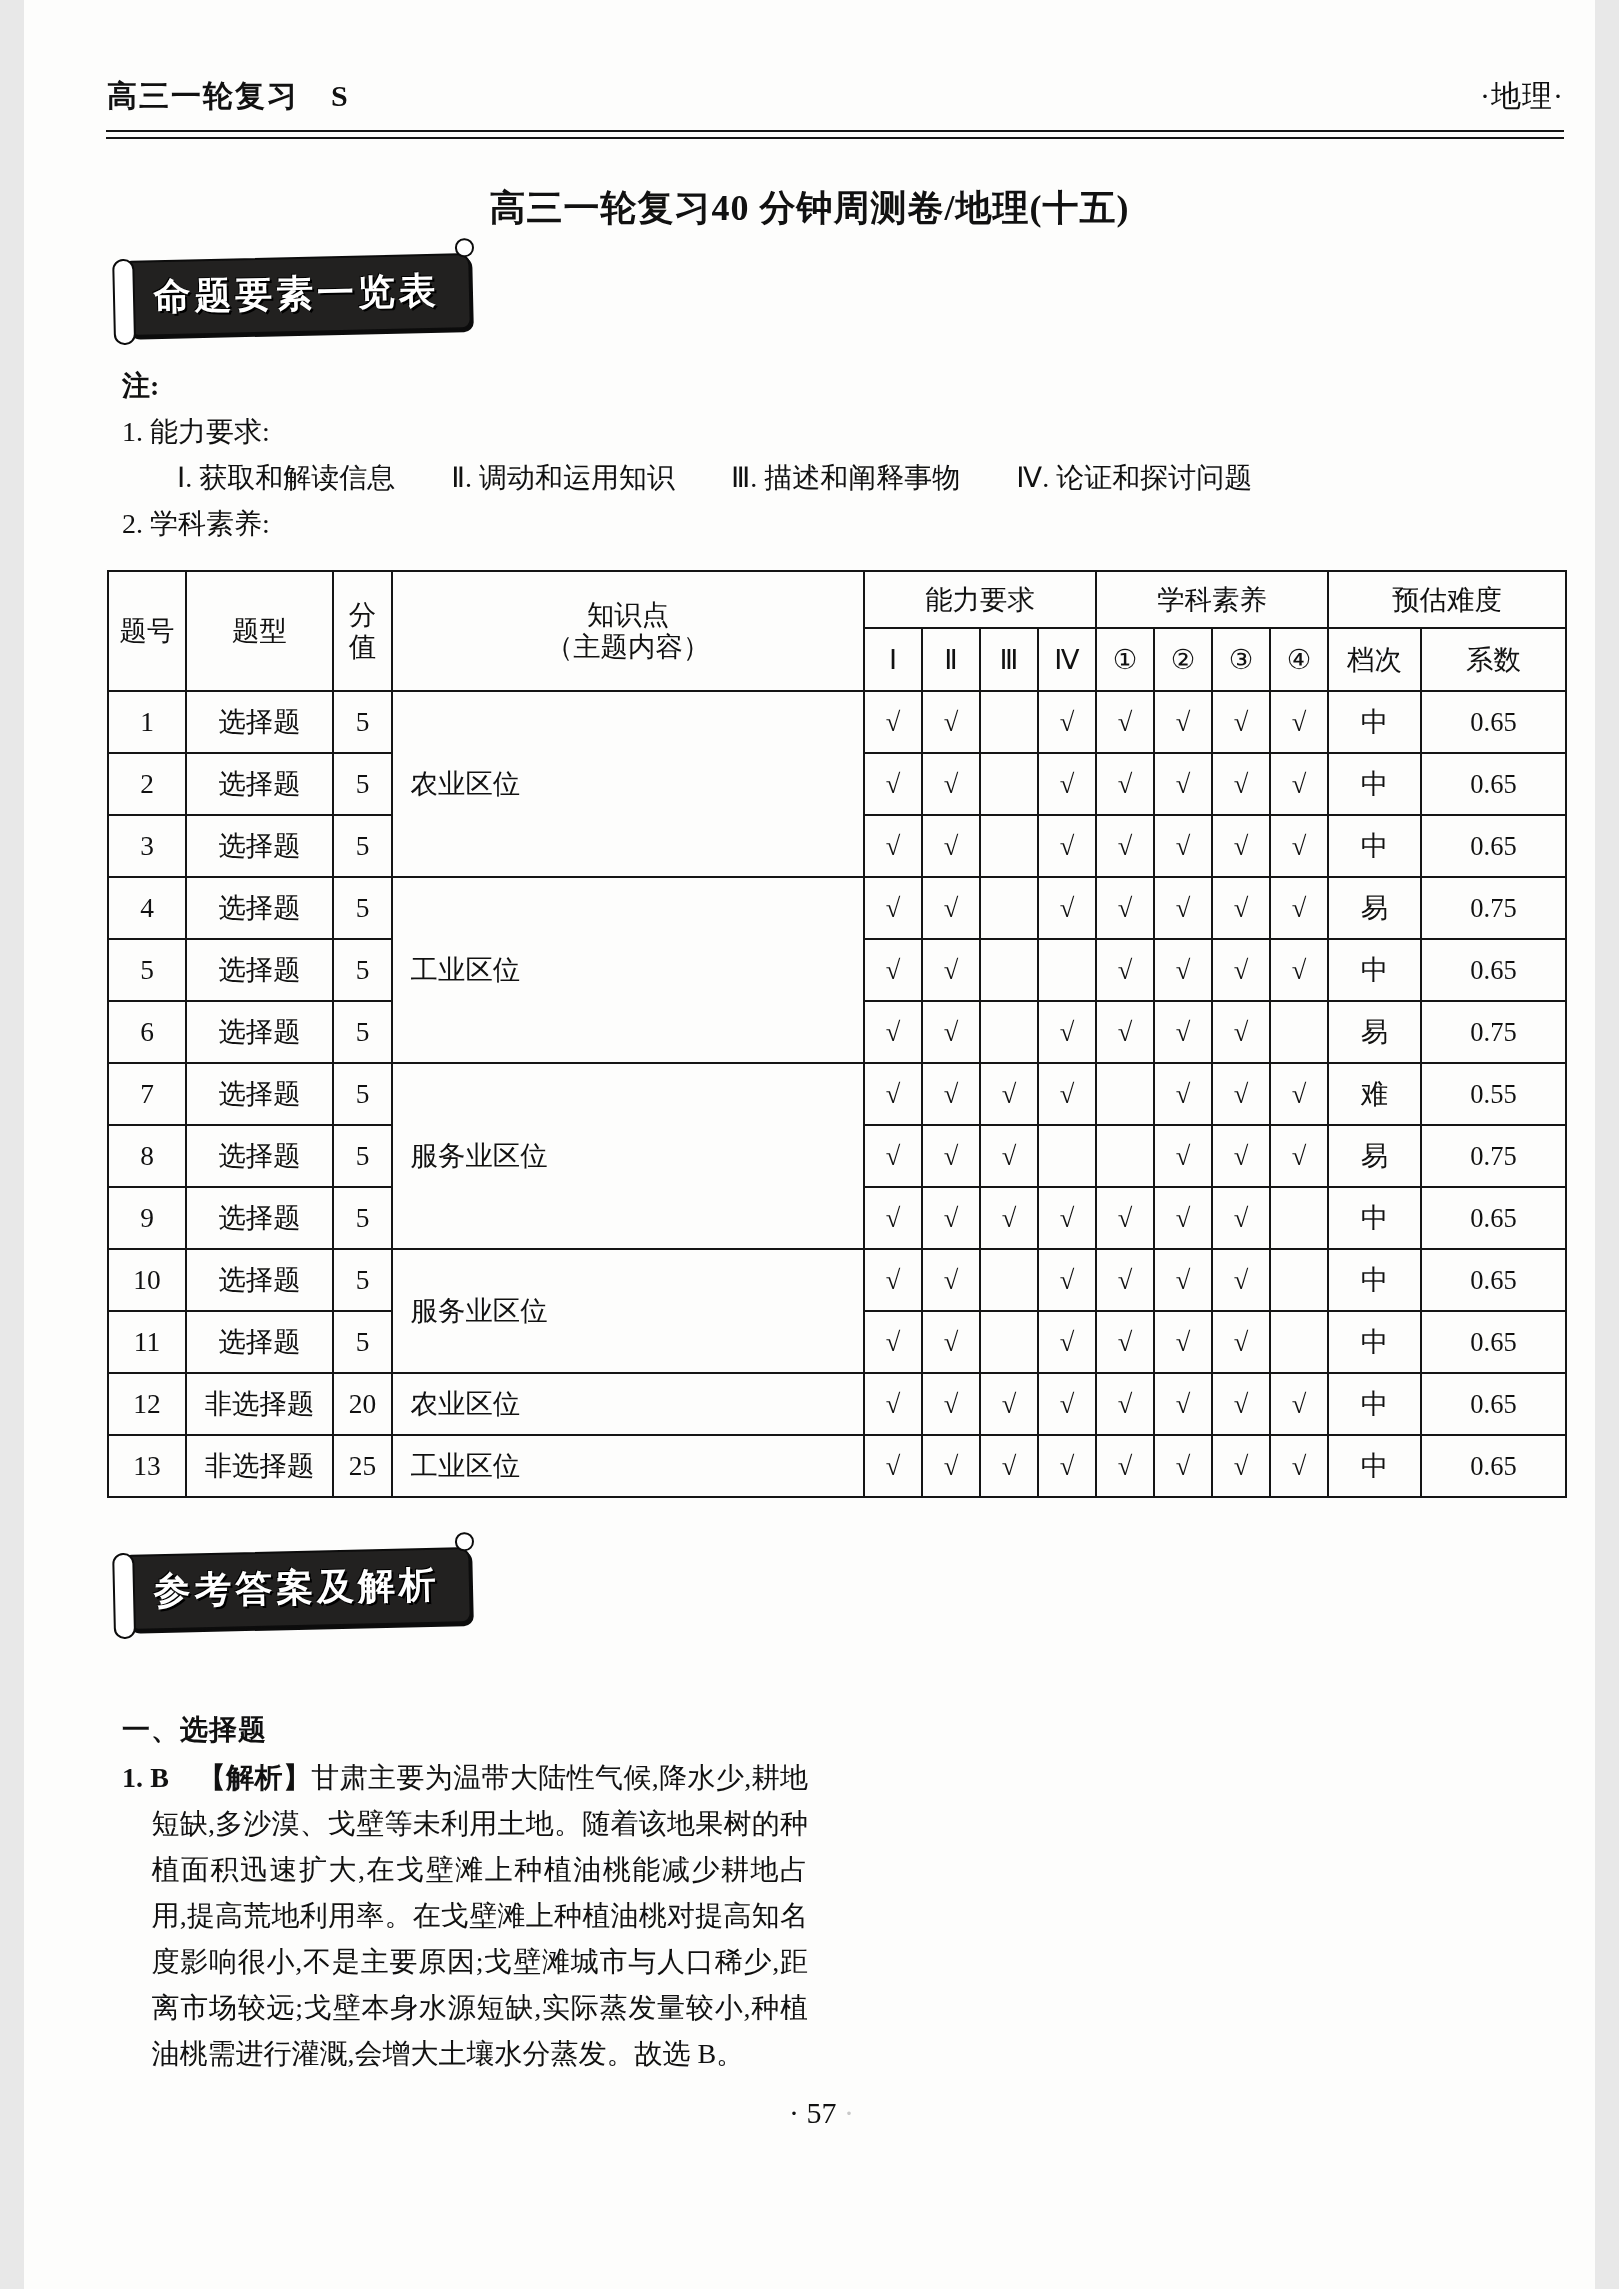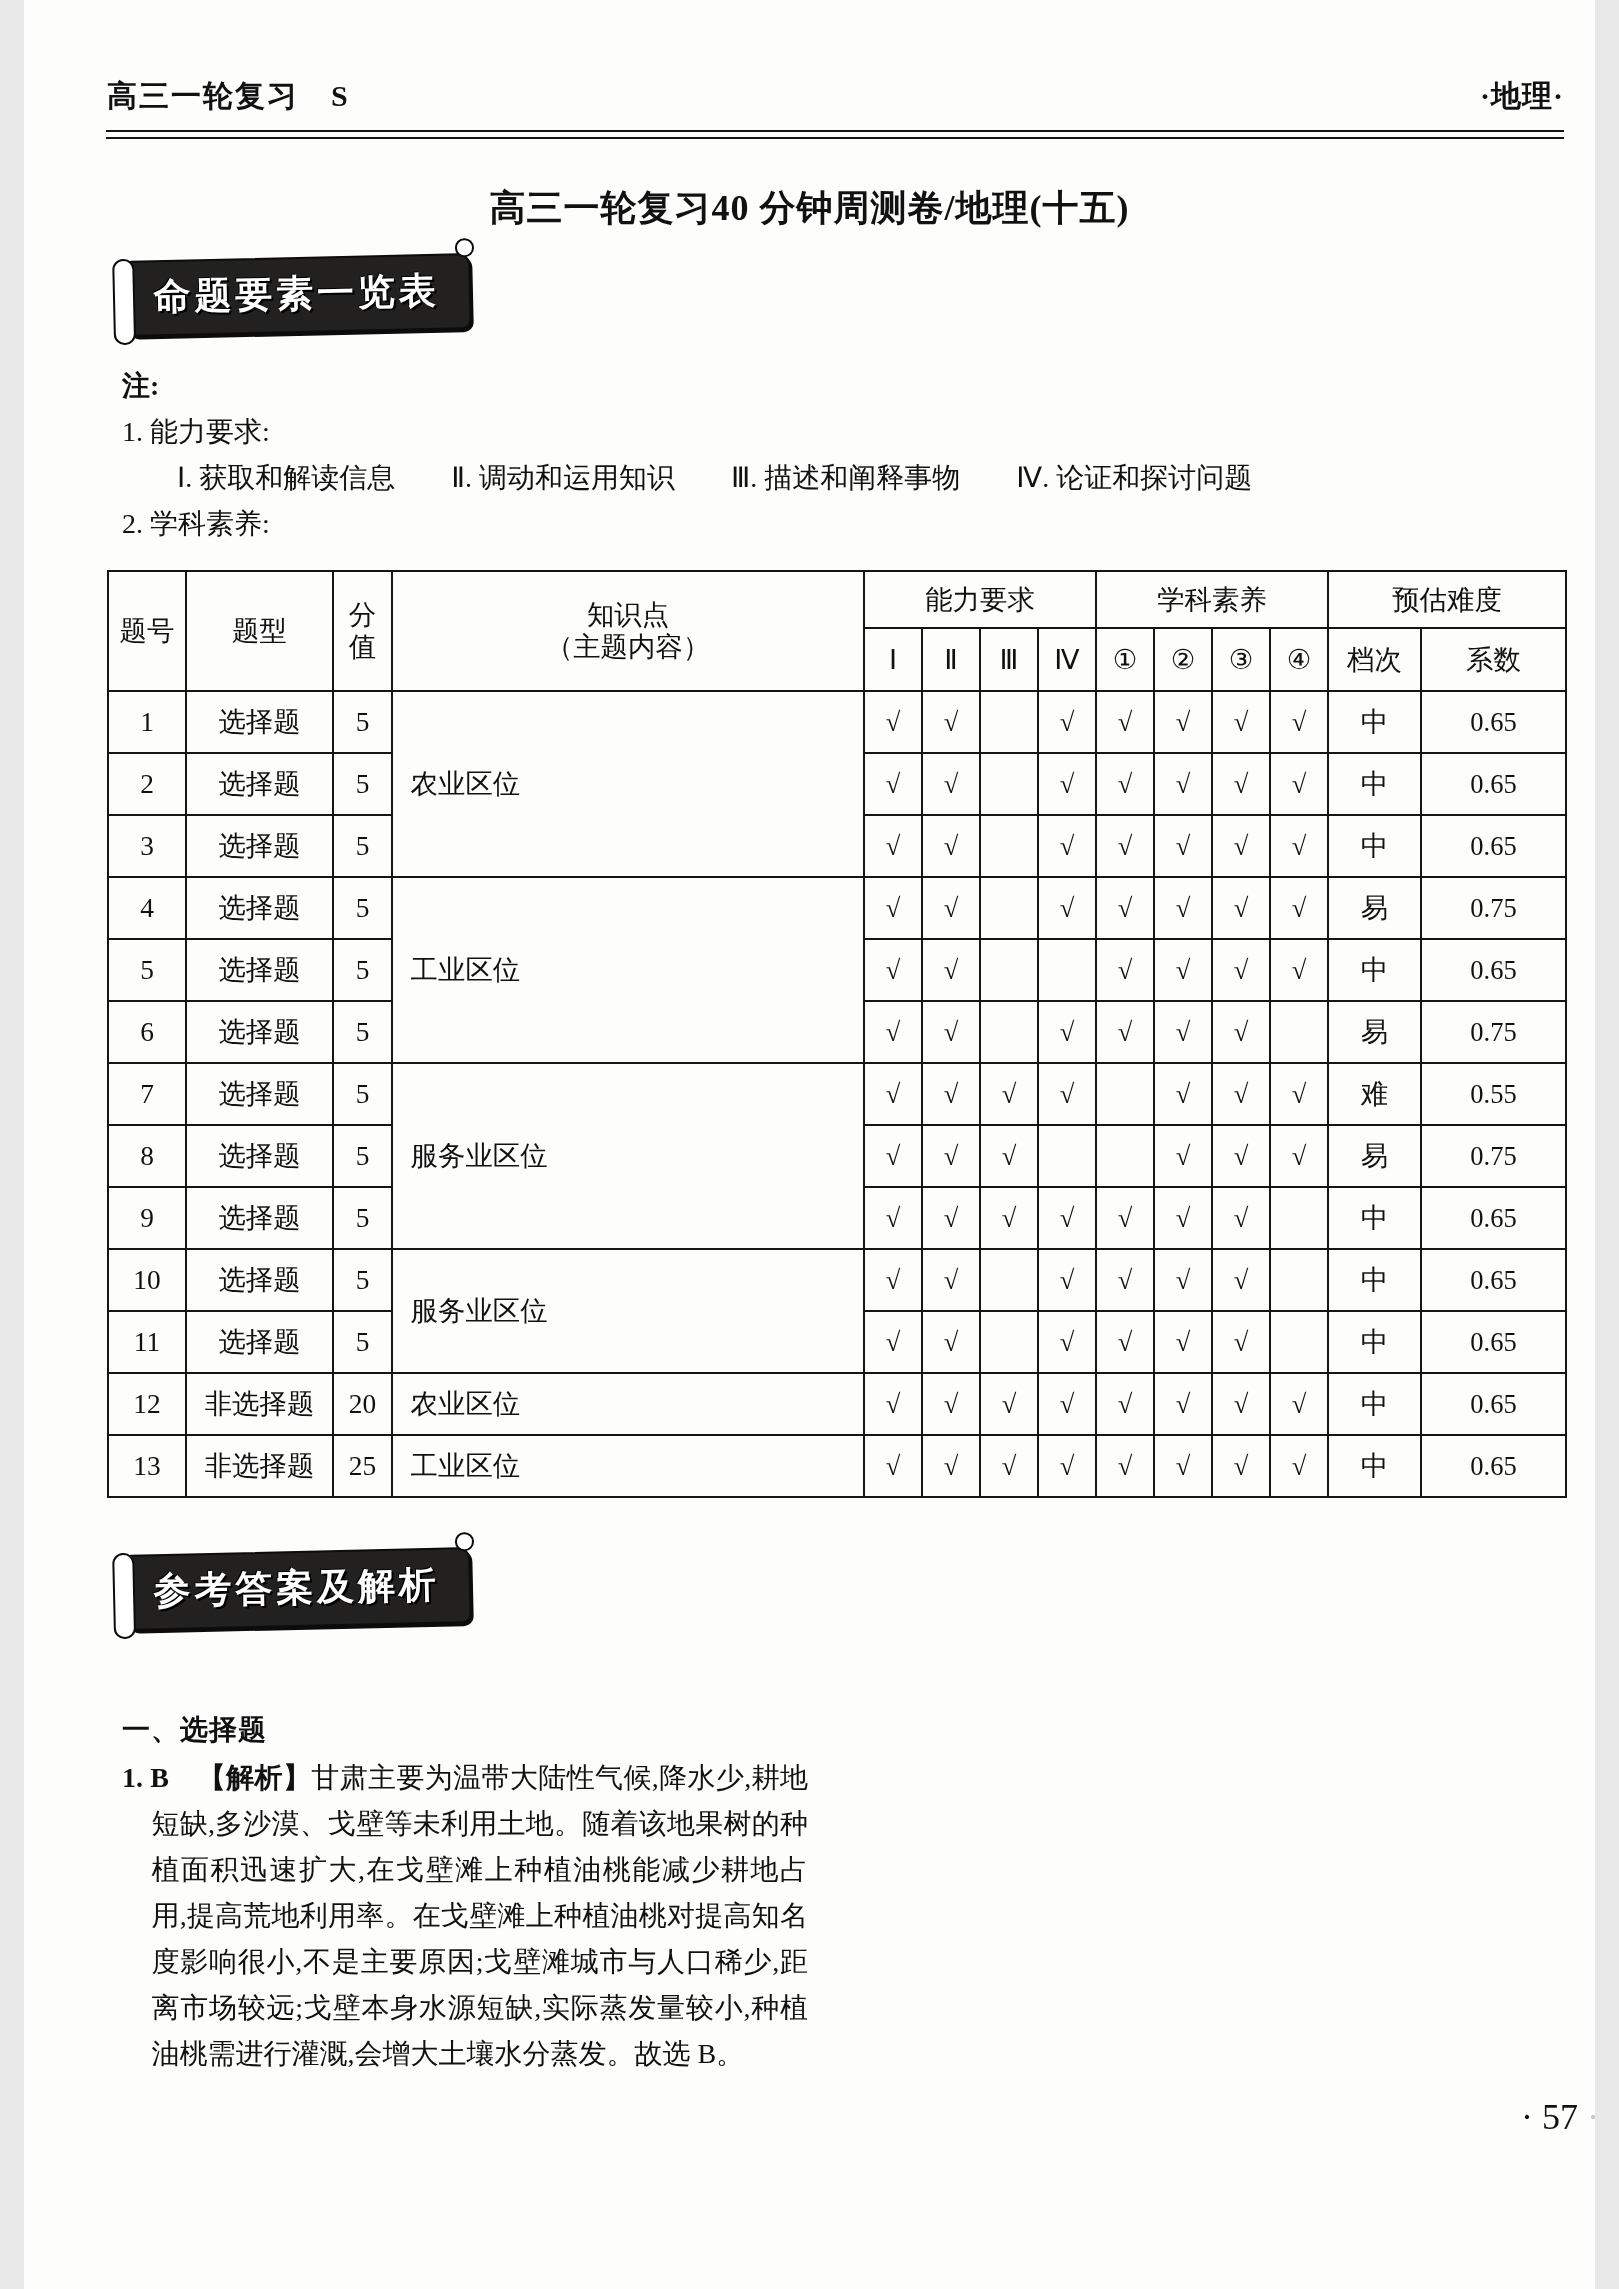--- a/index.html
+++ b/index.html
@@ -7,21 +7,21 @@
   .page {
     position:relative; width:1571px; height:2290px; margin:0 auto;
     background:#fdfdfc; color:#111;
     font-family:"Liberation Serif", serif;
     overflow:hidden;
   }
   
   .runhead { position:absolute; left:83px; top:76px; width:1457px;
     display:flex; justify-content:space-between; align-items:flex-end;
     font-size:30px; font-weight:bold; letter-spacing:2px; }
-  .runhead .rh-right { font-weight:bold; letter-spacing:1px;text-align:right; }
+  .runhead .rh-right { font-weight:normal; letter-spacing:1px;text-align:right; }
   .runrule { position:absolute; left:82px; top:130px; width:1458px; height:8.8px;
     border-top:2.9px solid #161616; border-bottom:2.9px solid #161616; }
   
   .doc-title { position:absolute; left:0; top:184px; width:100%;
     text-align:center; font-size:36px; font-weight:bold; letter-spacing:1px; }
   
   .scroll-banner { position:absolute; left:102px; display:inline-block;
     background:#222120; border:2.9px solid #0c0c0c;
     border-radius:5.9px 11.8px 9.8px 11.8px;
     padding:9.8px 29px 12.7px 25.5px; transform:rotate(-1.3deg);
@@ -65,22 +65,22 @@
   .ans-col { font-size:28px; line-height:46px; text-align:justify; }
   .ans-left  { width:686px; }
   .ans-right { flex:1; margin-left:19.6px; border-left:2.9px dashed #4a4a4a;
     padding-left:23.5px; }
   .ans-section-title { font-family:"Liberation Sans", sans-serif;
     font-weight:bold; font-size:28px; margin-bottom:2px; letter-spacing:1px; }
   .ans-item { padding-left:1.05em; text-indent:-1.05em; }
   .ans-item .a-num { font-weight:bold; }
   .ans-item .a-tag { font-family:"Liberation Sans", sans-serif; font-weight:bold; }
   
-  .page-footer { position:absolute; left:4px; top:2096px; width:100%;
-    text-align:right; font-size:36px; }
+  .page-footer { position:absolute; left:12px; top:2096px; width:100%;
+    text-align:center; font-size:30px; }
   .page-footer .faint { color:#c9c9c9; }
 </style>
 </head>
 <body>
 
 <div class="page">
 
   <div class="runhead">
     <span class="rh-left">高三一轮复习　S</span>
     <span class="rh-right">·地理·</span>

